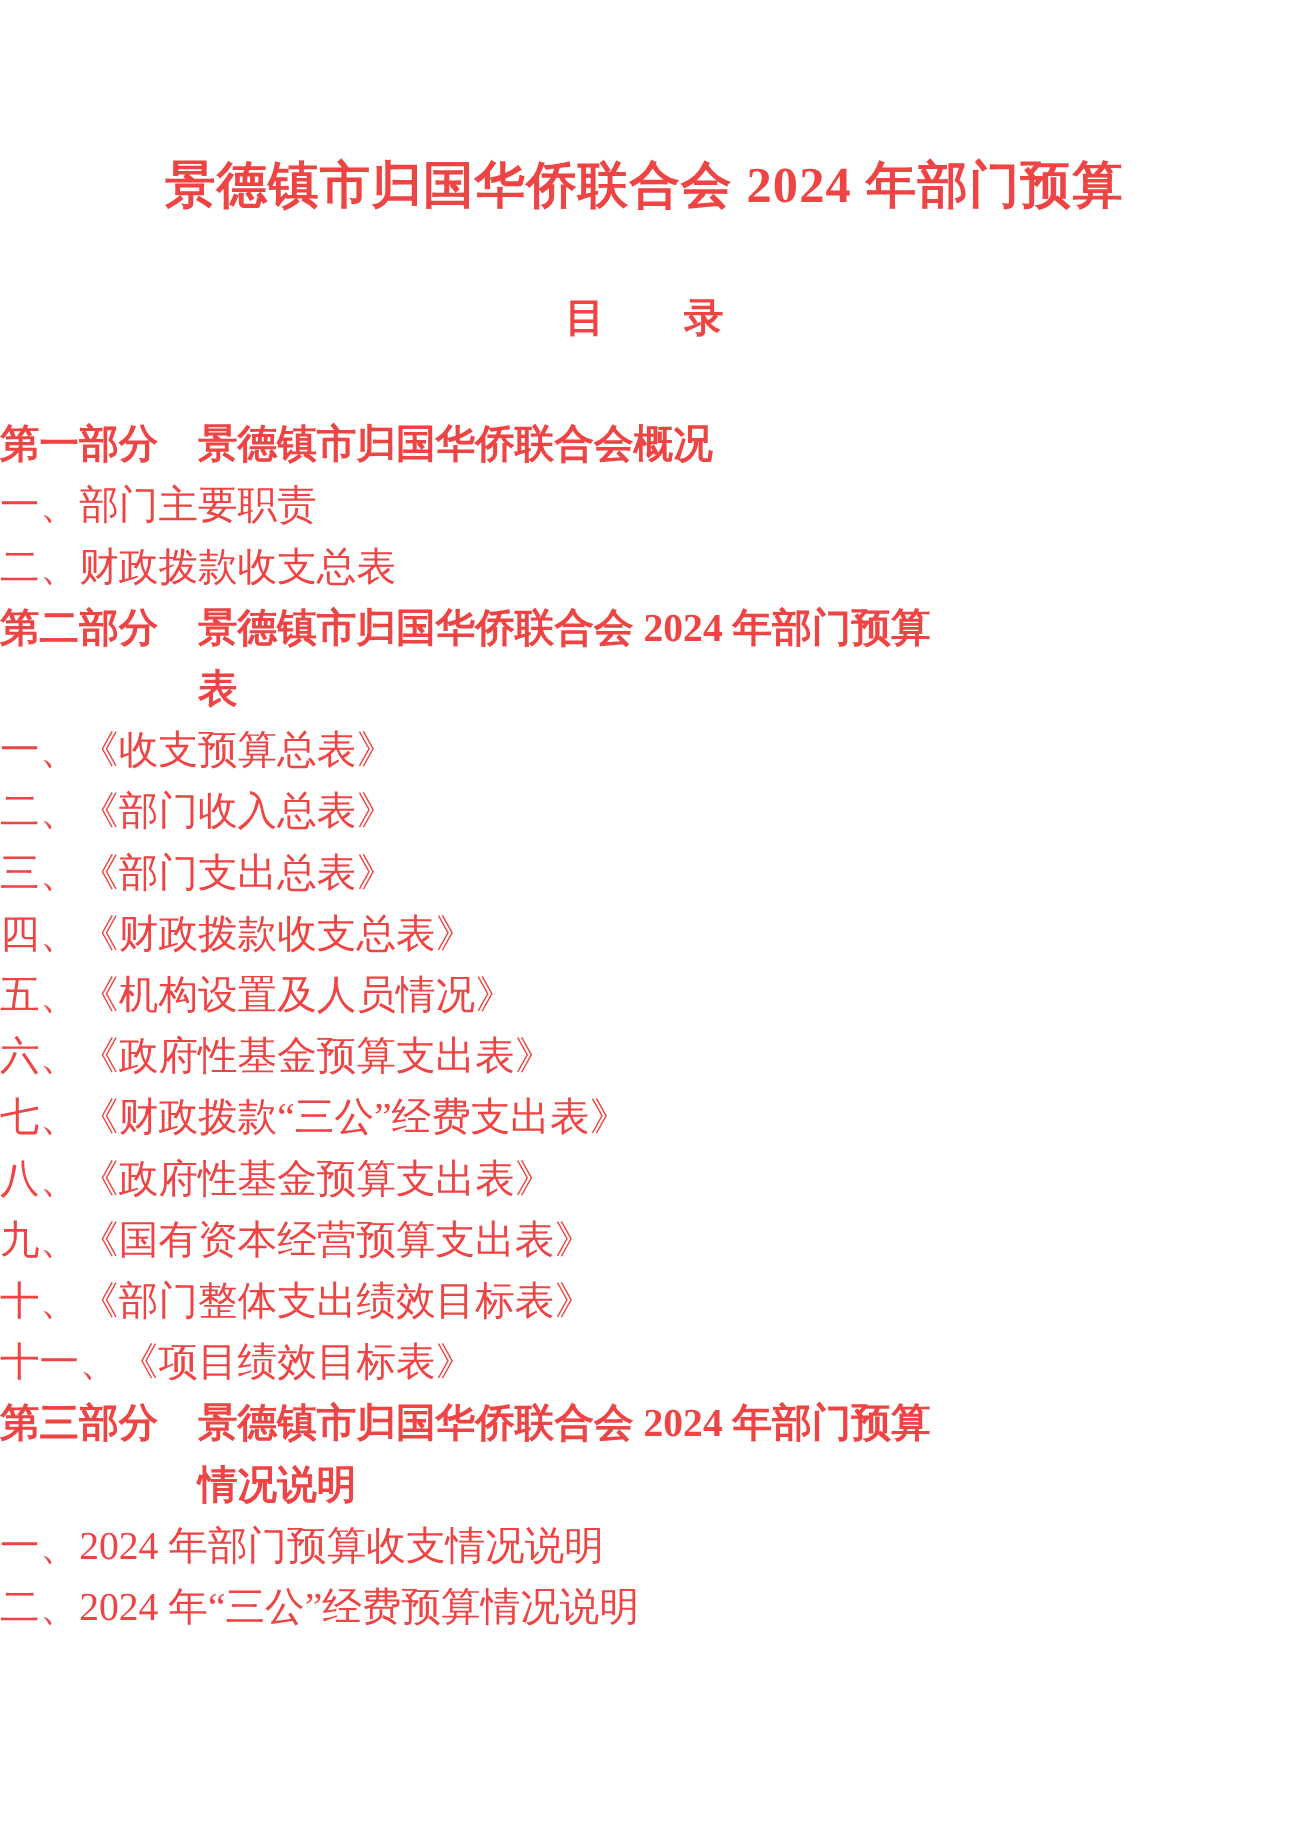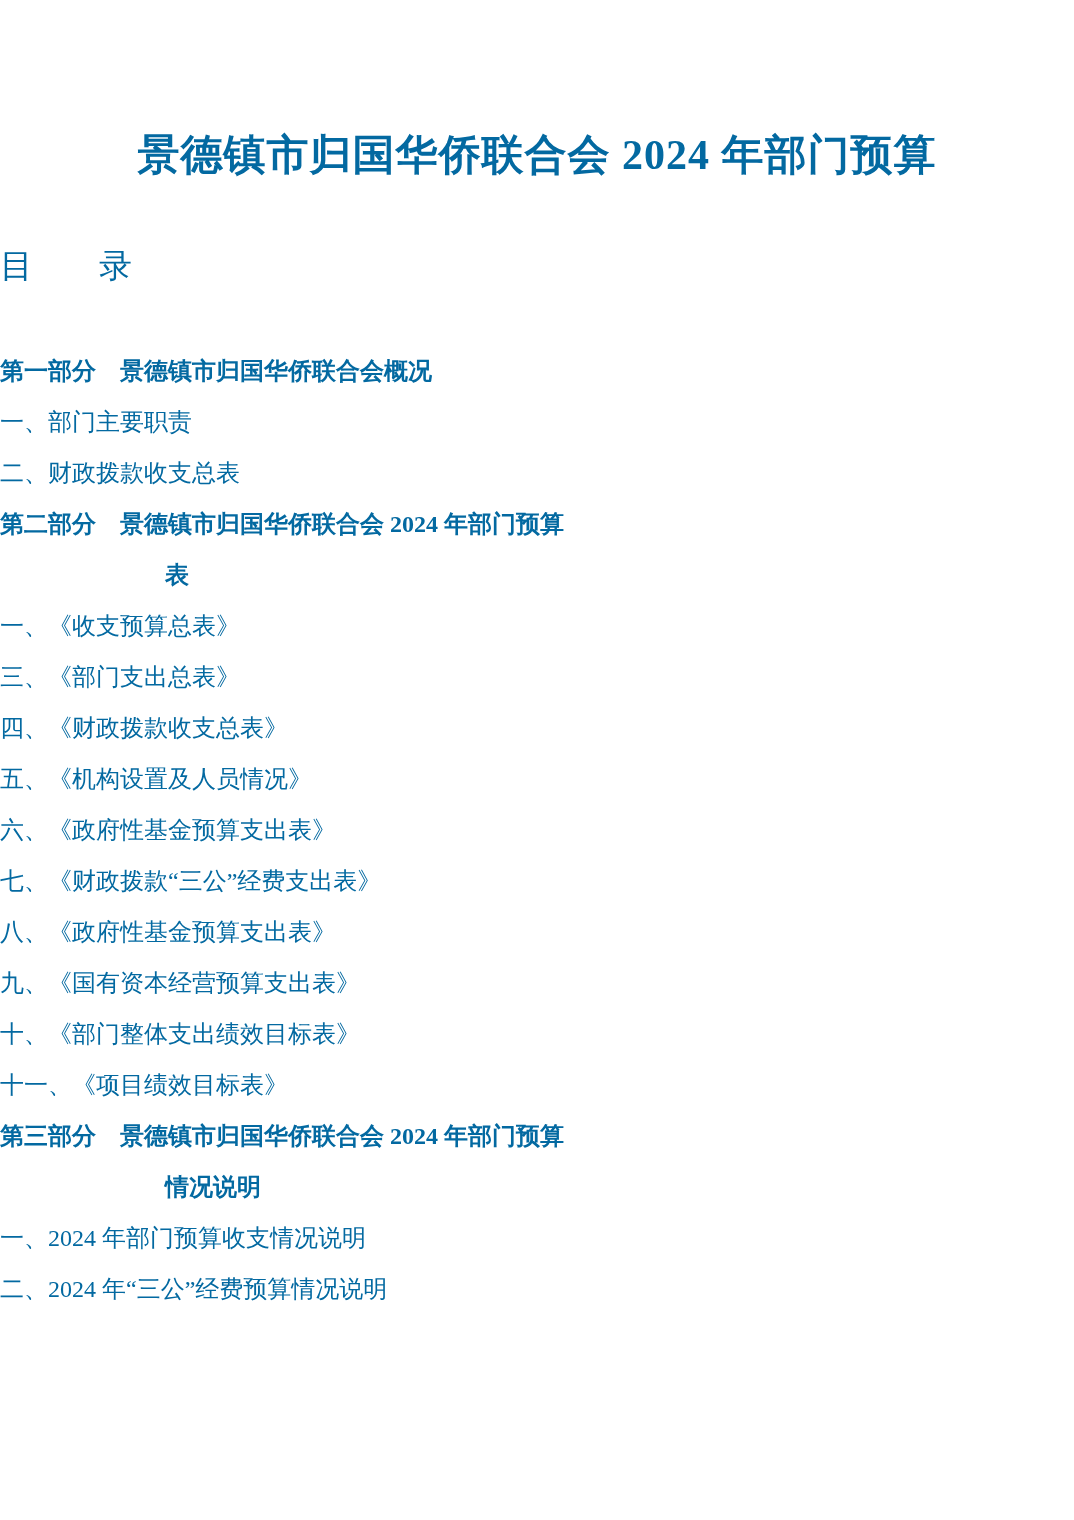--- a/index.html
+++ b/index.html
@@ -6,51 +6,51 @@
     margin: 0;
     padding: 0;
     background: #ffffff;
   }
   .page {
     position: relative;
     width: 1074px;
     height: 1520px;
     margin: 0 auto;
     background: #ffffff;
-    color: #0369a1;
+    color: #ef4444;
     overflow: hidden;
     box-sizing: border-box;
     font-family: "Liberation Serif", "DejaVu Serif", serif;
   }
   .doc-title {
     margin: 125px 0 0 0;
     padding: 0;
     font-size: 42px;
     line-height: 60px;
     font-weight: bold;
     letter-spacing: 1px;
     text-align: center;
     white-space: nowrap;
   }
   .toc-label {
     margin: 56px 0 0 0;
     padding: 0;
     font-size: 33px;
     line-height: 50px;
-    font-weight: normal;
-    text-align: left;
+    font-weight: bold;
+    text-align: center;
     white-space: nowrap;
   }
   .toc-body {
     margin-top: 55px;
   }
   .toc-body p {
     margin: 0;
     padding: 0;
-    font-size: 24px;
+    font-size: 33px;
     line-height: 51px;
     white-space: nowrap;
     font-family: Liberation Serif, serif;
   }
   .part-heading {
     font-weight: bold;
     font-size: 34px;
     padding-left: 222px;
   }
   .part-heading.cont {
@@ -72,20 +72,21 @@
 
   <div class="toc-body">
 
     <p class="part-heading">第一部分　景德镇市归国华侨联合会概况</p>
     <p class="toc-item">一、部门主要职责</p>
     <p class="toc-item">二、财政拨款收支总表</p>
 
     <p class="part-heading">第二部分　景德镇市归国华侨联合会 2024 年部门预算</p>
     <p class="part-heading cont">表</p>
     <p class="toc-item">一、《收支预算总表》</p>
+    <p class="toc-item">二、《部门收入总表》</p>
     <p class="toc-item">三、《部门支出总表》</p>
     <p class="toc-item">四、《财政拨款收支总表》</p>
     <p class="toc-item">五、《机构设置及人员情况》</p>
     <p class="toc-item">六、《政府性基金预算支出表》</p>
     <p class="toc-item">七、《财政拨款“三公”经费支出表》</p>
     <p class="toc-item">八、《政府性基金预算支出表》</p>
     <p class="toc-item">九、《国有资本经营预算支出表》</p>
     <p class="toc-item">十、《部门整体支出绩效目标表》</p>
     <p class="toc-item">十一、《项目绩效目标表》</p>
 

